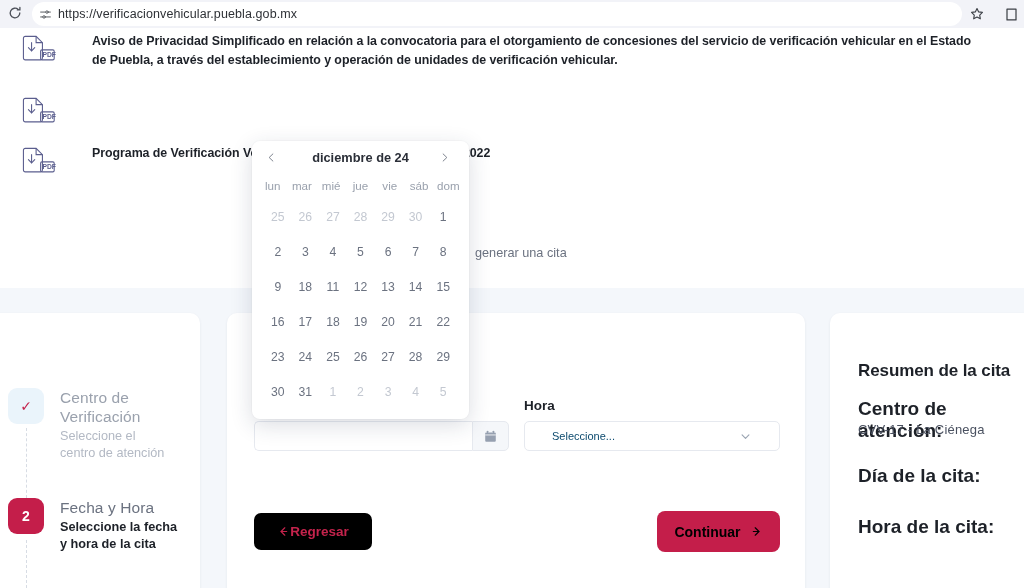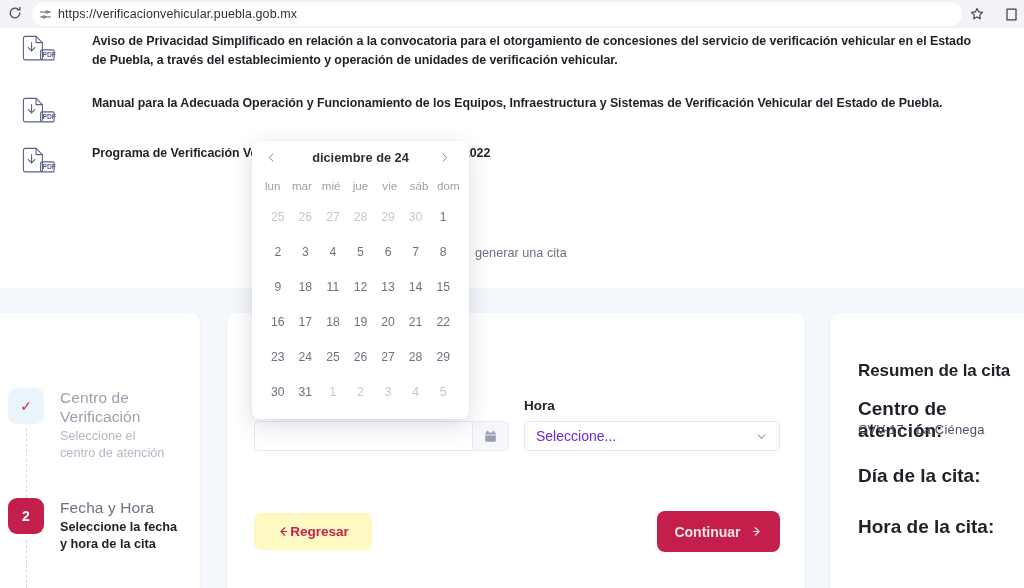--- a/index.html
+++ b/index.html
@@ -107,33 +107,33 @@
     color:#96a0b0;
   }
   #hora-label{
     position:absolute;left:524px;top:370px;font-size:13.5px;
     font-weight:700;color:#1d2128;
   }
   #hora-select{
     position:absolute;left:524px;top:393px;width:256px;height:30px;
     background:#fff;border:1px solid #e6e9ef;border-radius:5px;
     box-sizing:border-box;display:flex;align-items:center;
-    padding:0 11px;font-size:14px;color:#6d28d9;justify-content:space-between;
+    padding:0 27px;font-size:11px;color:#0c4a6e;justify-content:space-between;
   }
   #hora-select .chev{color:#9aa4b2;}
 
   #btn-regresar{
     position:absolute;left:254px;top:485px;width:118px;height:37px;
-    background:#fef9c3;border-radius:7px;display:flex;align-items:center;
+    background:#000000;border-radius:7px;display:flex;align-items:center;
     justify-content:center;color:#c4234c;font-size:13.5px;font-weight:700;
   }
   #btn-continuar{
     position:absolute;left:657px;top:483px;width:123px;height:41px;
     background:#c41e4a;border-radius:8px;display:flex;align-items:center;
-    justify-content:center;gap:9px;color:#e5e5e5;font-size:14px;font-weight:700;
+    justify-content:center;gap:9px;color:#000000;font-size:14px;font-weight:700;
   }
 
   
   #summary-title{position:absolute;left:858px;top:333px;font-size:17px;font-weight:700;color:#1d2128;letter-spacing:-.1px;}
   .sum-label{position:absolute;left:858px;font-size:19px;font-weight:700;color:#1d2128;}
   .sum-value{position:absolute;left:858px;font-size:13px;color:#4a5160;letter-spacing:.2px;}
   #sum-l1{top:370px;} #sum-v1{top:394px;}
   #sum-l2{top:437px;}
   #sum-l3{top:488px;}
 
@@ -229,21 +229,20 @@
     <div class="pdf-icon">
       <svg width="38" height="30" viewBox="0 0 42 32" fill="none" stroke="#5b5e8e" stroke-width="1.2">
         <path d="M8 2h12l7 7v17a2 2 0 0 1-2 2H8a2 2 0 0 1-2-2V4a2 2 0 0 1 2-2z"></path>
         <path d="M20 2v7h7"></path>
         <path d="M15 9v9" stroke-linecap="round"></path>
           <path d="M11.5 14.5L15 18.2l3.5-3.7" stroke-linecap="round" stroke-linejoin="round"></path>
         <rect x="25" y="17" width="15" height="11" rx="1.5"></rect>
         <text x="27" y="25.4" font-size="7.5" fill="#5b5e8e" stroke="none" font-family="Liberation Sans, sans-serif" font-weight="700">PDF</text>
       </svg>
     </div>
-    <div class="pdf-text">Manual para la Adecuada Operación y Funcionamiento de los Equipos, Infraestructura y Sistemas de Verificación Vehicular del Estado de Puebla.</div>
   </div>
 
   <div class="pdf-row" id="pdf-row-3">
     <div class="pdf-icon">
       <svg width="38" height="30" viewBox="0 0 42 32" fill="none" stroke="#5b5e8e" stroke-width="1.2">
         <path d="M8 2h12l7 7v17a2 2 0 0 1-2 2H8a2 2 0 0 1-2-2V4a2 2 0 0 1 2-2z"></path>
         <path d="M20 2v7h7"></path>
         <path d="M15 9v9" stroke-linecap="round"></path>
           <path d="M11.5 14.5L15 18.2l3.5-3.7" stroke-linecap="round" stroke-linejoin="round"></path>
         <rect x="25" y="17" width="15" height="11" rx="1.5"></rect>

